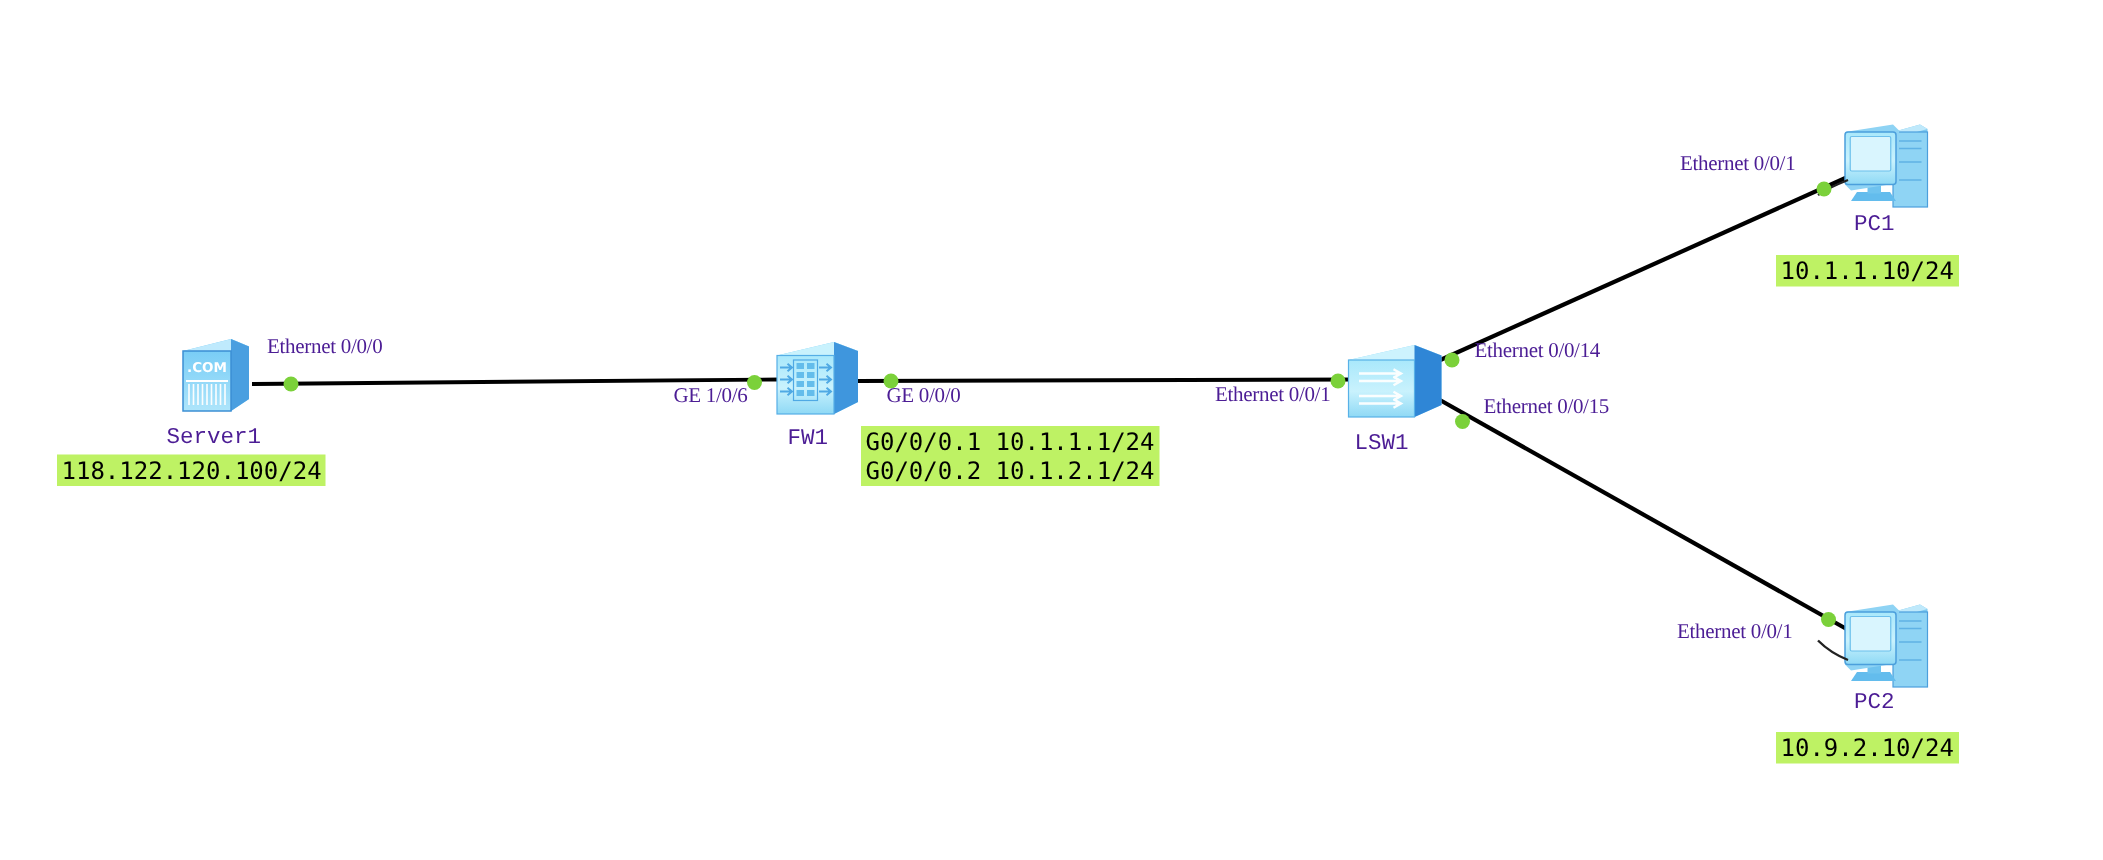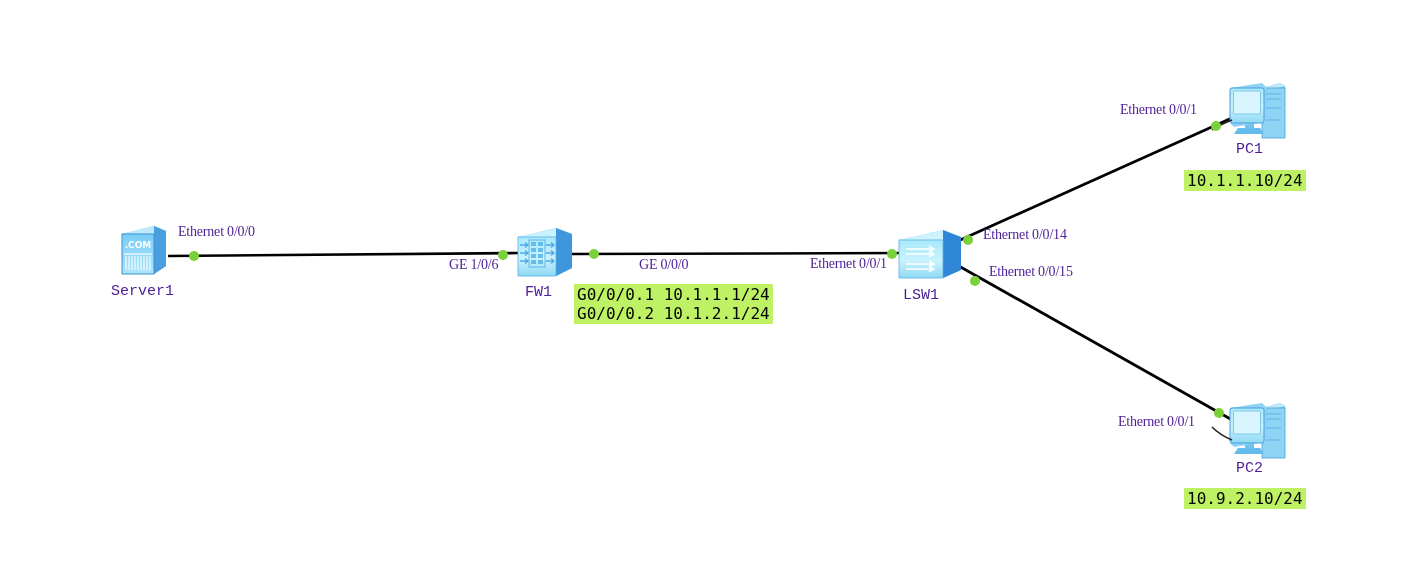--- a/index.html
+++ b/index.html
@@ -206,31 +206,32 @@
       <circle cx="892" cy="254" r="5" fill="#7bd13a"></circle>
       <circle cx="968" cy="240" r="5" fill="#7bd13a"></circle>
       <circle cx="975" cy="281" r="5" fill="#7bd13a"></circle>
       <circle cx="1216" cy="126" r="5" fill="#7bd13a"></circle>
       <circle cx="1219" cy="413" r="5" fill="#7bd13a"></circle>
     </g>
   </svg>
 
   <div class="port-label" style="left:178px; top:224px;">Ethernet 0/0/0</div>
   <div class="port-label" style="left:449px; top:257px;">GE 1/0/6</div>
-  <div class="port-label" style="left:591px; top:257px;margin-left:48px;">GE 0/0/0</div>
+  <div class="port-label" style="left:591px; top:257px;">GE 0/0/0</div>
   <div class="port-label" style="left:810px; top:256px;">Ethernet 0/0/1</div>
   <div class="port-label" style="left:983px; top:227px;">Ethernet 0/0/14</div>
   <div class="port-label" style="left:989px; top:264px;text-align:center;">Ethernet 0/0/15</div>
   <div class="port-label" style="left:1120px; top:102px;">Ethernet 0/0/1</div>
   <div class="port-label" style="left:1118px; top:414px;">Ethernet 0/0/1</div>
 
   <div class="device-label" style="left:111px; top:283px;">Server1</div>
   <div class="device-label" style="left:525px; top:284px;">FW1</div>
   <div class="device-label" style="left:903px; top:287px;">LSW1</div>
   <div class="device-label" style="left:1236px; top:141px;">PC1</div>
   <div class="device-label" style="left:1236px; top:460px;">PC2</div>
 
+  <div class="ip-label" style="left:38px; top:303px;">118.122.120.100/24</div>
   <div class="ip-label two-line" style="left:574px; top:284px;">G0/0/0.1 10.1.1.1/24
 G0/0/0.2 10.1.2.1/24</div>
   <div class="ip-label" style="left:1184px; top:170px;">10.1.1.10/24</div>
   <div class="ip-label" style="left:1184px; top:488px;">10.9.2.10/24</div>
 
 </div>
 
 </body></html>

